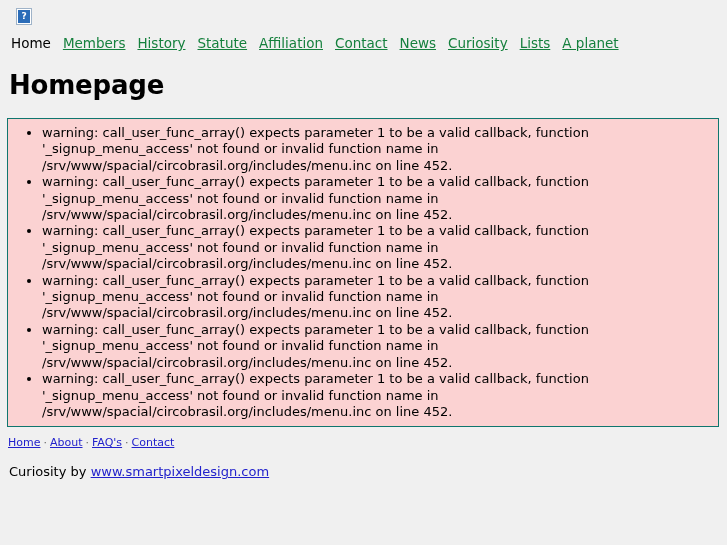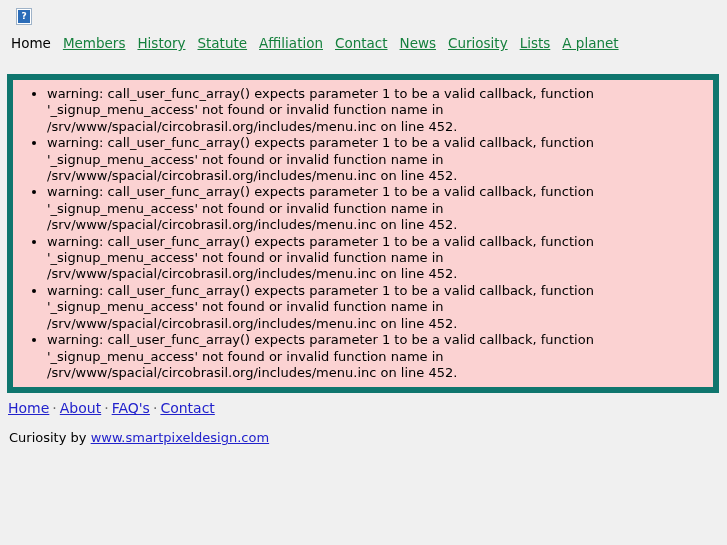--- a/index.html
+++ b/index.html
@@ -87,42 +87,42 @@
     font-size: 26px;
     font-weight: bold;
     letter-spacing: -0.2px;
     line-height: 30px;
     color: #000000;
   }
 
   
   .messages {
     margin: 18px 8px 0 7px;
-    border: 6px solid #0f766e;
+    border: 1px solid #0f766e;
     background: #fbd2d2;
     padding: 6px 4px 6px 4px;
     box-sizing: border-box;
   }
   .messages ul {
     margin: 0;
     padding: 0 0 0 30px;
     list-style-type: disc;
   }
   .messages li {
     font-size: 13px;
     line-height: 16.4px;
     color: #000000;
     margin: 0 0 0 0;
     padding: 0;
   }
 
   
   .footer-nav {
     margin: 7px 0 0 8px;
-    font-size: 14px;
+    font-size: 11px;
     line-height: 17px;
     color: #444444;
   }
   .footer-nav a {
     color: #2222cc;
     text-decoration: underline;
   }
   .footer-nav .sep {
     color: #666666;
     padding: 0 3px;
@@ -147,20 +147,21 @@
 
   <div class="logo-row">
     <span class="broken-image">
       <span class="inner"></span>
       <span class="glyph">?</span>
     </span>
   </div>
 
   <nav class="main-nav" id="main-nav"><span class="nav-item current">Home</span><a class="nav-item" href="#">Members</a><a class="nav-item" href="#">History</a><a class="nav-item" href="#">Statute</a><a class="nav-item" href="#">Affiliation</a><a class="nav-item" href="#">Contact</a><a class="nav-item" href="#">News</a><a class="nav-item" href="#">Curiosity</a><a class="nav-item" href="#">Lists</a><a class="nav-item" href="#">A planet</a></nav>
 
+  <h1 class="page-title">Homepage</h1>
 
   <div class="messages">
     <ul id="message-list">
         <li>warning: call_user_func_array() expects parameter 1 to be a valid callback, function '_signup_menu_access' not found or invalid function name in /srv/www/spacial/circobrasil.org/includes/menu.inc on line 452.</li>
         <li>warning: call_user_func_array() expects parameter 1 to be a valid callback, function '_signup_menu_access' not found or invalid function name in /srv/www/spacial/circobrasil.org/includes/menu.inc on line 452.</li>
         <li>warning: call_user_func_array() expects parameter 1 to be a valid callback, function '_signup_menu_access' not found or invalid function name in /srv/www/spacial/circobrasil.org/includes/menu.inc on line 452.</li>
         <li>warning: call_user_func_array() expects parameter 1 to be a valid callback, function '_signup_menu_access' not found or invalid function name in /srv/www/spacial/circobrasil.org/includes/menu.inc on line 452.</li>
         <li>warning: call_user_func_array() expects parameter 1 to be a valid callback, function '_signup_menu_access' not found or invalid function name in /srv/www/spacial/circobrasil.org/includes/menu.inc on line 452.</li>
         <li>warning: call_user_func_array() expects parameter 1 to be a valid callback, function '_signup_menu_access' not found or invalid function name in /srv/www/spacial/circobrasil.org/includes/menu.inc on line 452.</li>
       </ul>

